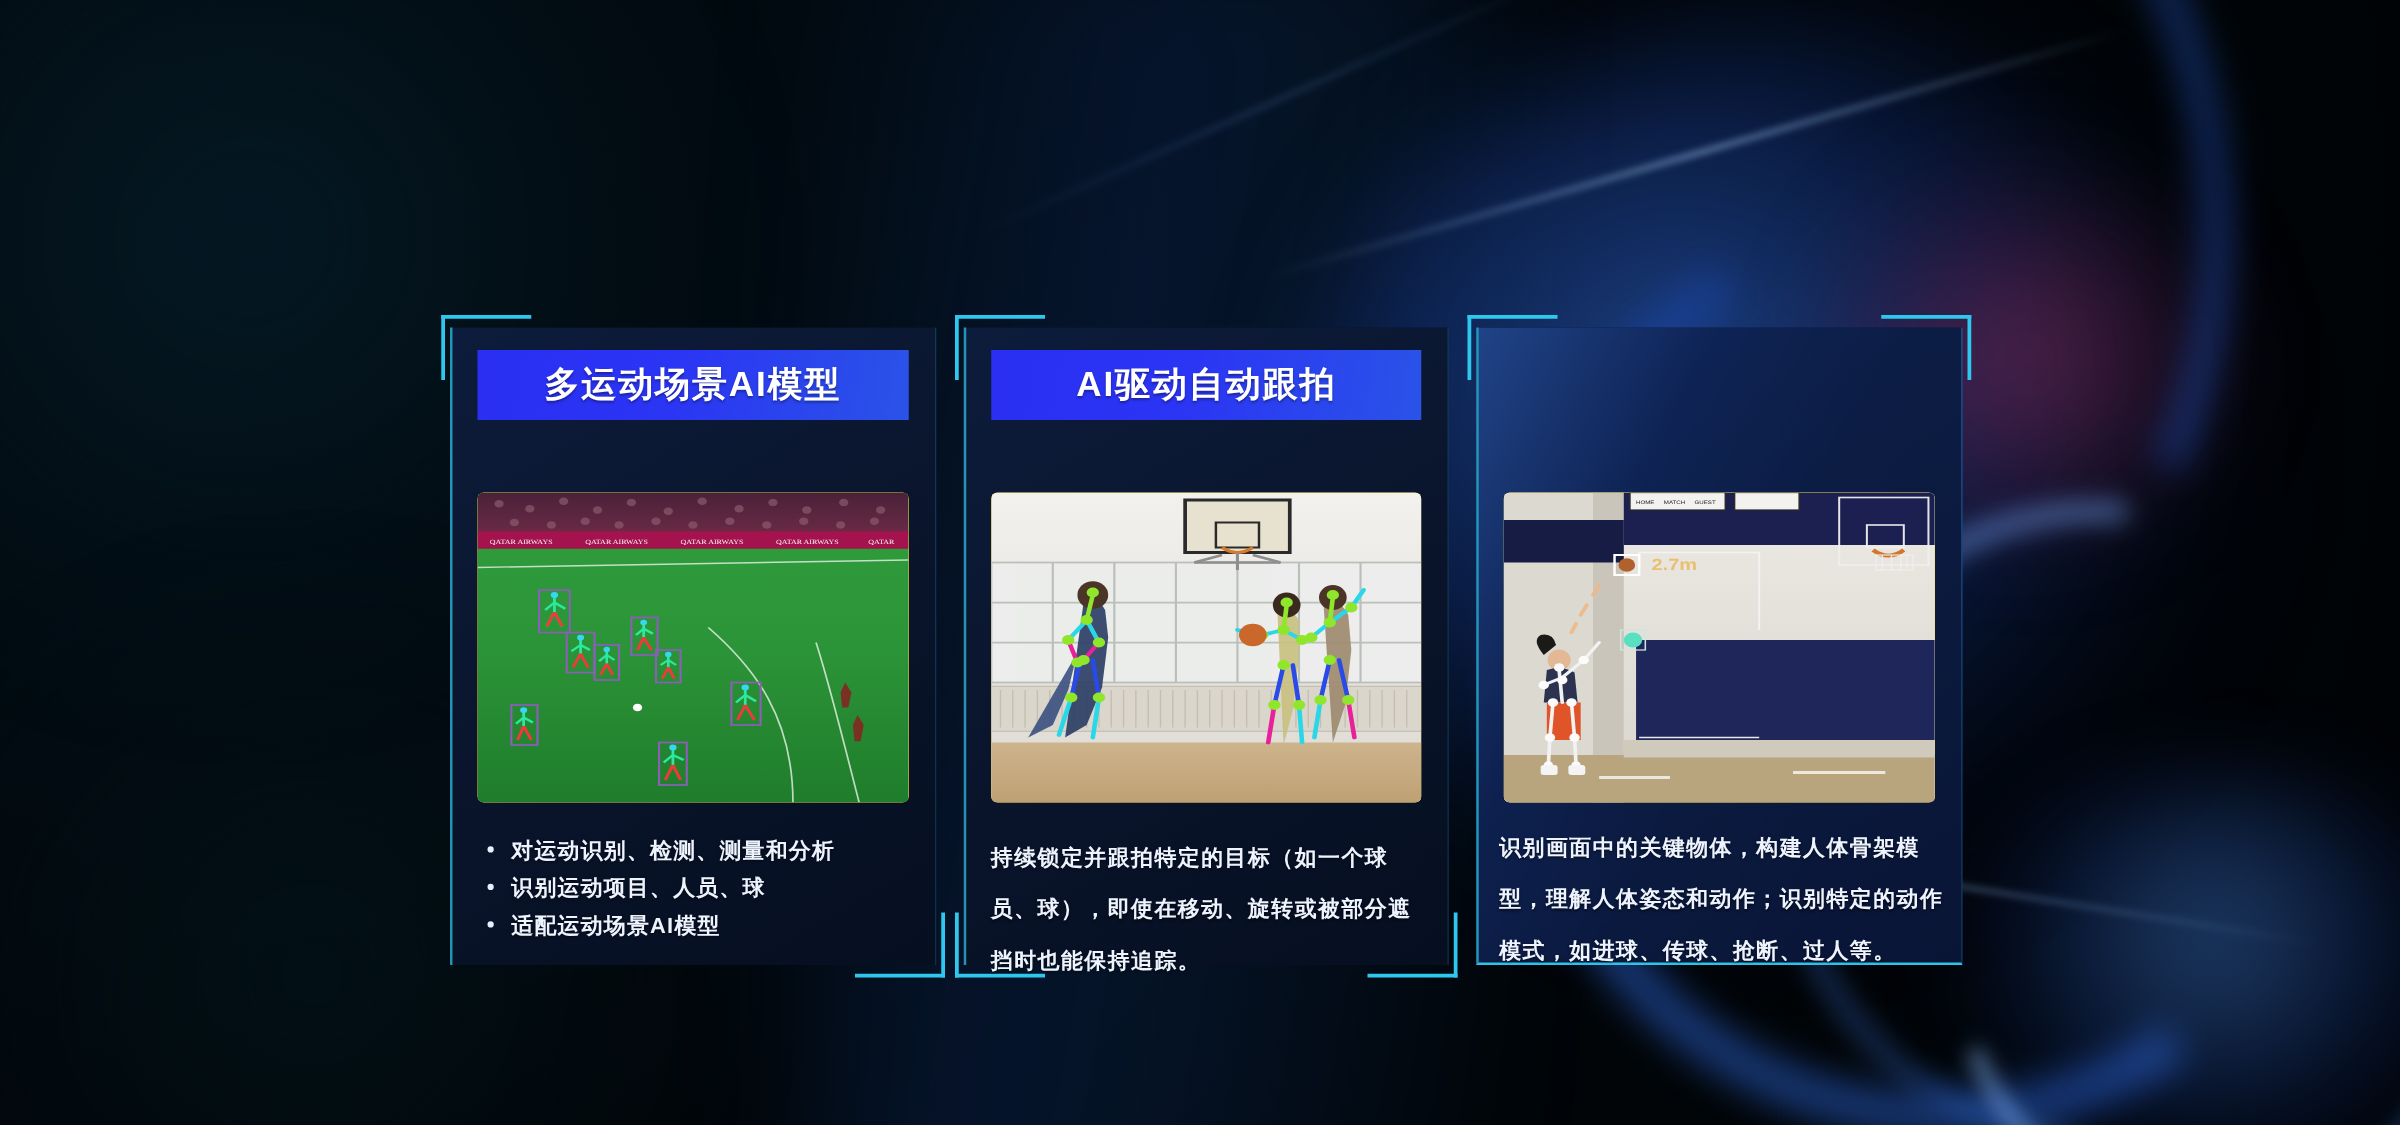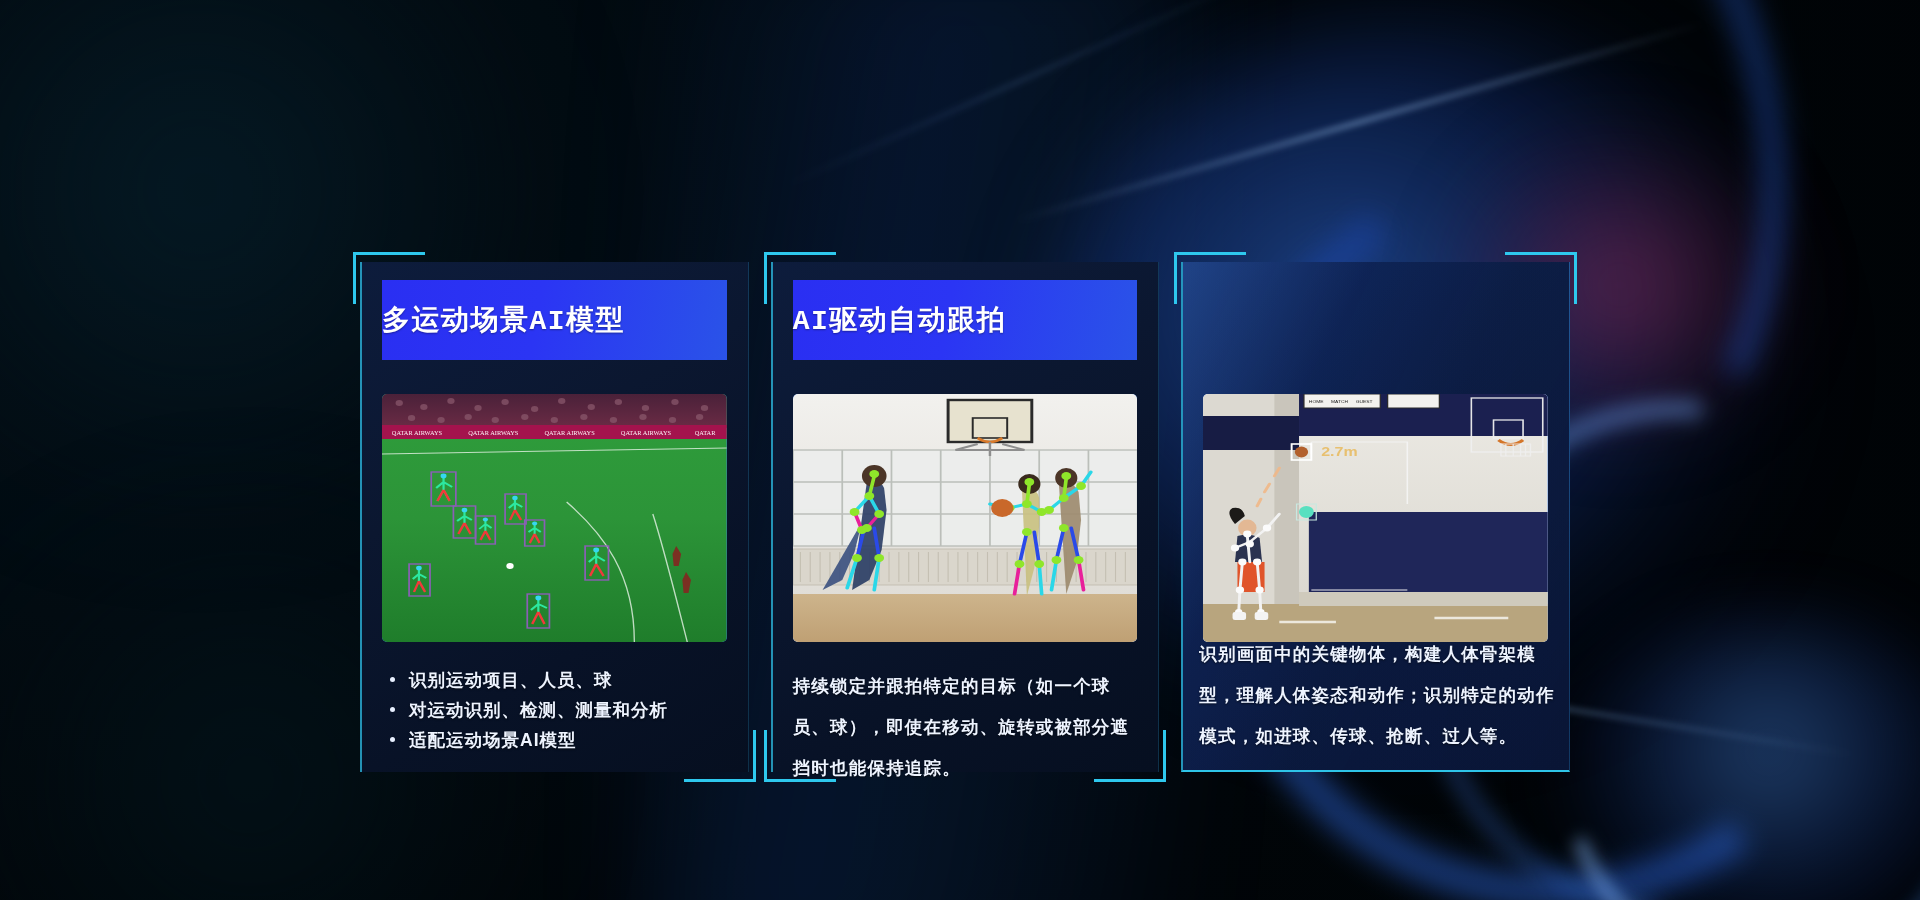--- a/index.html
+++ b/index.html
@@ -38,40 +38,40 @@
   
   .br{position:absolute;width:72px;height:52px;pointer-events:none;}
   .br i{position:absolute;background:#2ec8ee;display:block;}
   .br .h{height:3px;width:72px;}
   .br .v{width:3px;height:52px;}
   .br.tl{left:-7px;top:-10px}   .br.tl .h{left:0;top:0}      .br.tl .v{left:0;top:0}
   .br.tr{right:-7px;top:-10px}  .br.tr .h{right:0;top:0}     .br.tr .v{right:0;top:0}
   .br.bl{left:-7px;bottom:-10px}.br.bl .h{left:0;bottom:0}   .br.bl .v{left:0;bottom:0}
   .br.br2{right:-7px;bottom:-10px}.br.br2 .h{right:0;bottom:0}.br.br2 .v{right:0;bottom:0}
 
-  .card-head{position:absolute;left:22px;right:22px;top:18px;height:80px;
+  .card-head{position:absolute;left:22px;right:22px;top:18px;height:56px;
     background:linear-gradient(100deg,#2a2ff2 0%,#2b35f4 45%,#2a53e8 100%);
-    display:flex;align-items:center;justify-content:flex-start;font-family:Liberation Mono, monospace;}
+    display:flex;align-items:center;justify-content:center;}
   .card-head span{color:#fff;font-size:28px;font-weight:700;letter-spacing:1.5px;
     text-shadow:0 1px 2px rgba(0,0,0,.35);}
 
   .thumb{position:absolute;left:22px;right:22px;top:132px;height:248px;
-    border-radius:5px;overflow:hidden;background:#3b82f6;}
+    border-radius:5px;overflow:hidden;background:#fde047;}
   .card.c1 .thumb{left:22px;right:22px}
   .thumb svg{display:block;width:100%;height:100%;}
 
   .body{position:absolute;left:22px;right:16px;top:404px;}
   ul{list-style:none;}
   li{display:flex;align-items:flex-start;color:#eef4ff;font-size:17.5px;line-height:28px;
      letter-spacing:1px;font-weight:600;margin-bottom:2px;text-shadow:0 1px 2px rgba(0,0,0,.6);}
   li .dot{flex:0 0 auto;width:5px;height:5px;border-radius:50%;background:#e8f0ff;
      margin:11px 14px 0 8px;}
   .para{color:#eef4ff;font-size:17.5px;line-height:41px;letter-spacing:1.2px;font-weight:600;
      text-shadow:0 1px 2px rgba(0,0,0,.6);}
-  .card.c3 .body{left:18px;right:10px;top:372px}
+  .card.c3 .body{left:18px;right:10px;top:396px}
 </style>
 </head>
 <body>
 
 <div id="bg">
 
   <div class="glowA" style="left:-180px;top:-120px;width:760px;height:620px;
               background:radial-gradient(circle,#07222e 0%,rgba(4,18,26,.5) 55%,transparent 72%);opacity:.55"></div>
   <div class="glowA" style="left:-60px;top:520px;width:620px;height:520px;
               background:radial-gradient(circle,#041a22 0%,rgba(3,12,18,.4) 60%,transparent 75%);opacity:.5"></div>
@@ -242,25 +242,25 @@
           <path d="M236 160 l3 -8 l4 8 l-2 12 l-4 0 z"></path>
           <path d="M244 186 l3 -8 l4 8 l-2 13 l-4 0 z"></path>
         </g>
       </svg>
     </div>
 
     <div class="body">
       <ul>
         <li>
           <span class="dot"></span>
-          <span>识别运动项目、人员、球</span>
+          <span>对运动识别、检测、测量和分析</span>
         </li>
         <li>
           <span class="dot"></span>
-          <span>对运动识别、检测、测量和分析</span>
+          <span>识别运动项目、人员、球</span>
         </li>
         <li>
           <span class="dot"></span>
           <span>适配运动场景AI模型</span>
         </li>
       </ul>
     </div>
   </div>
 
   <div class="card c2">

